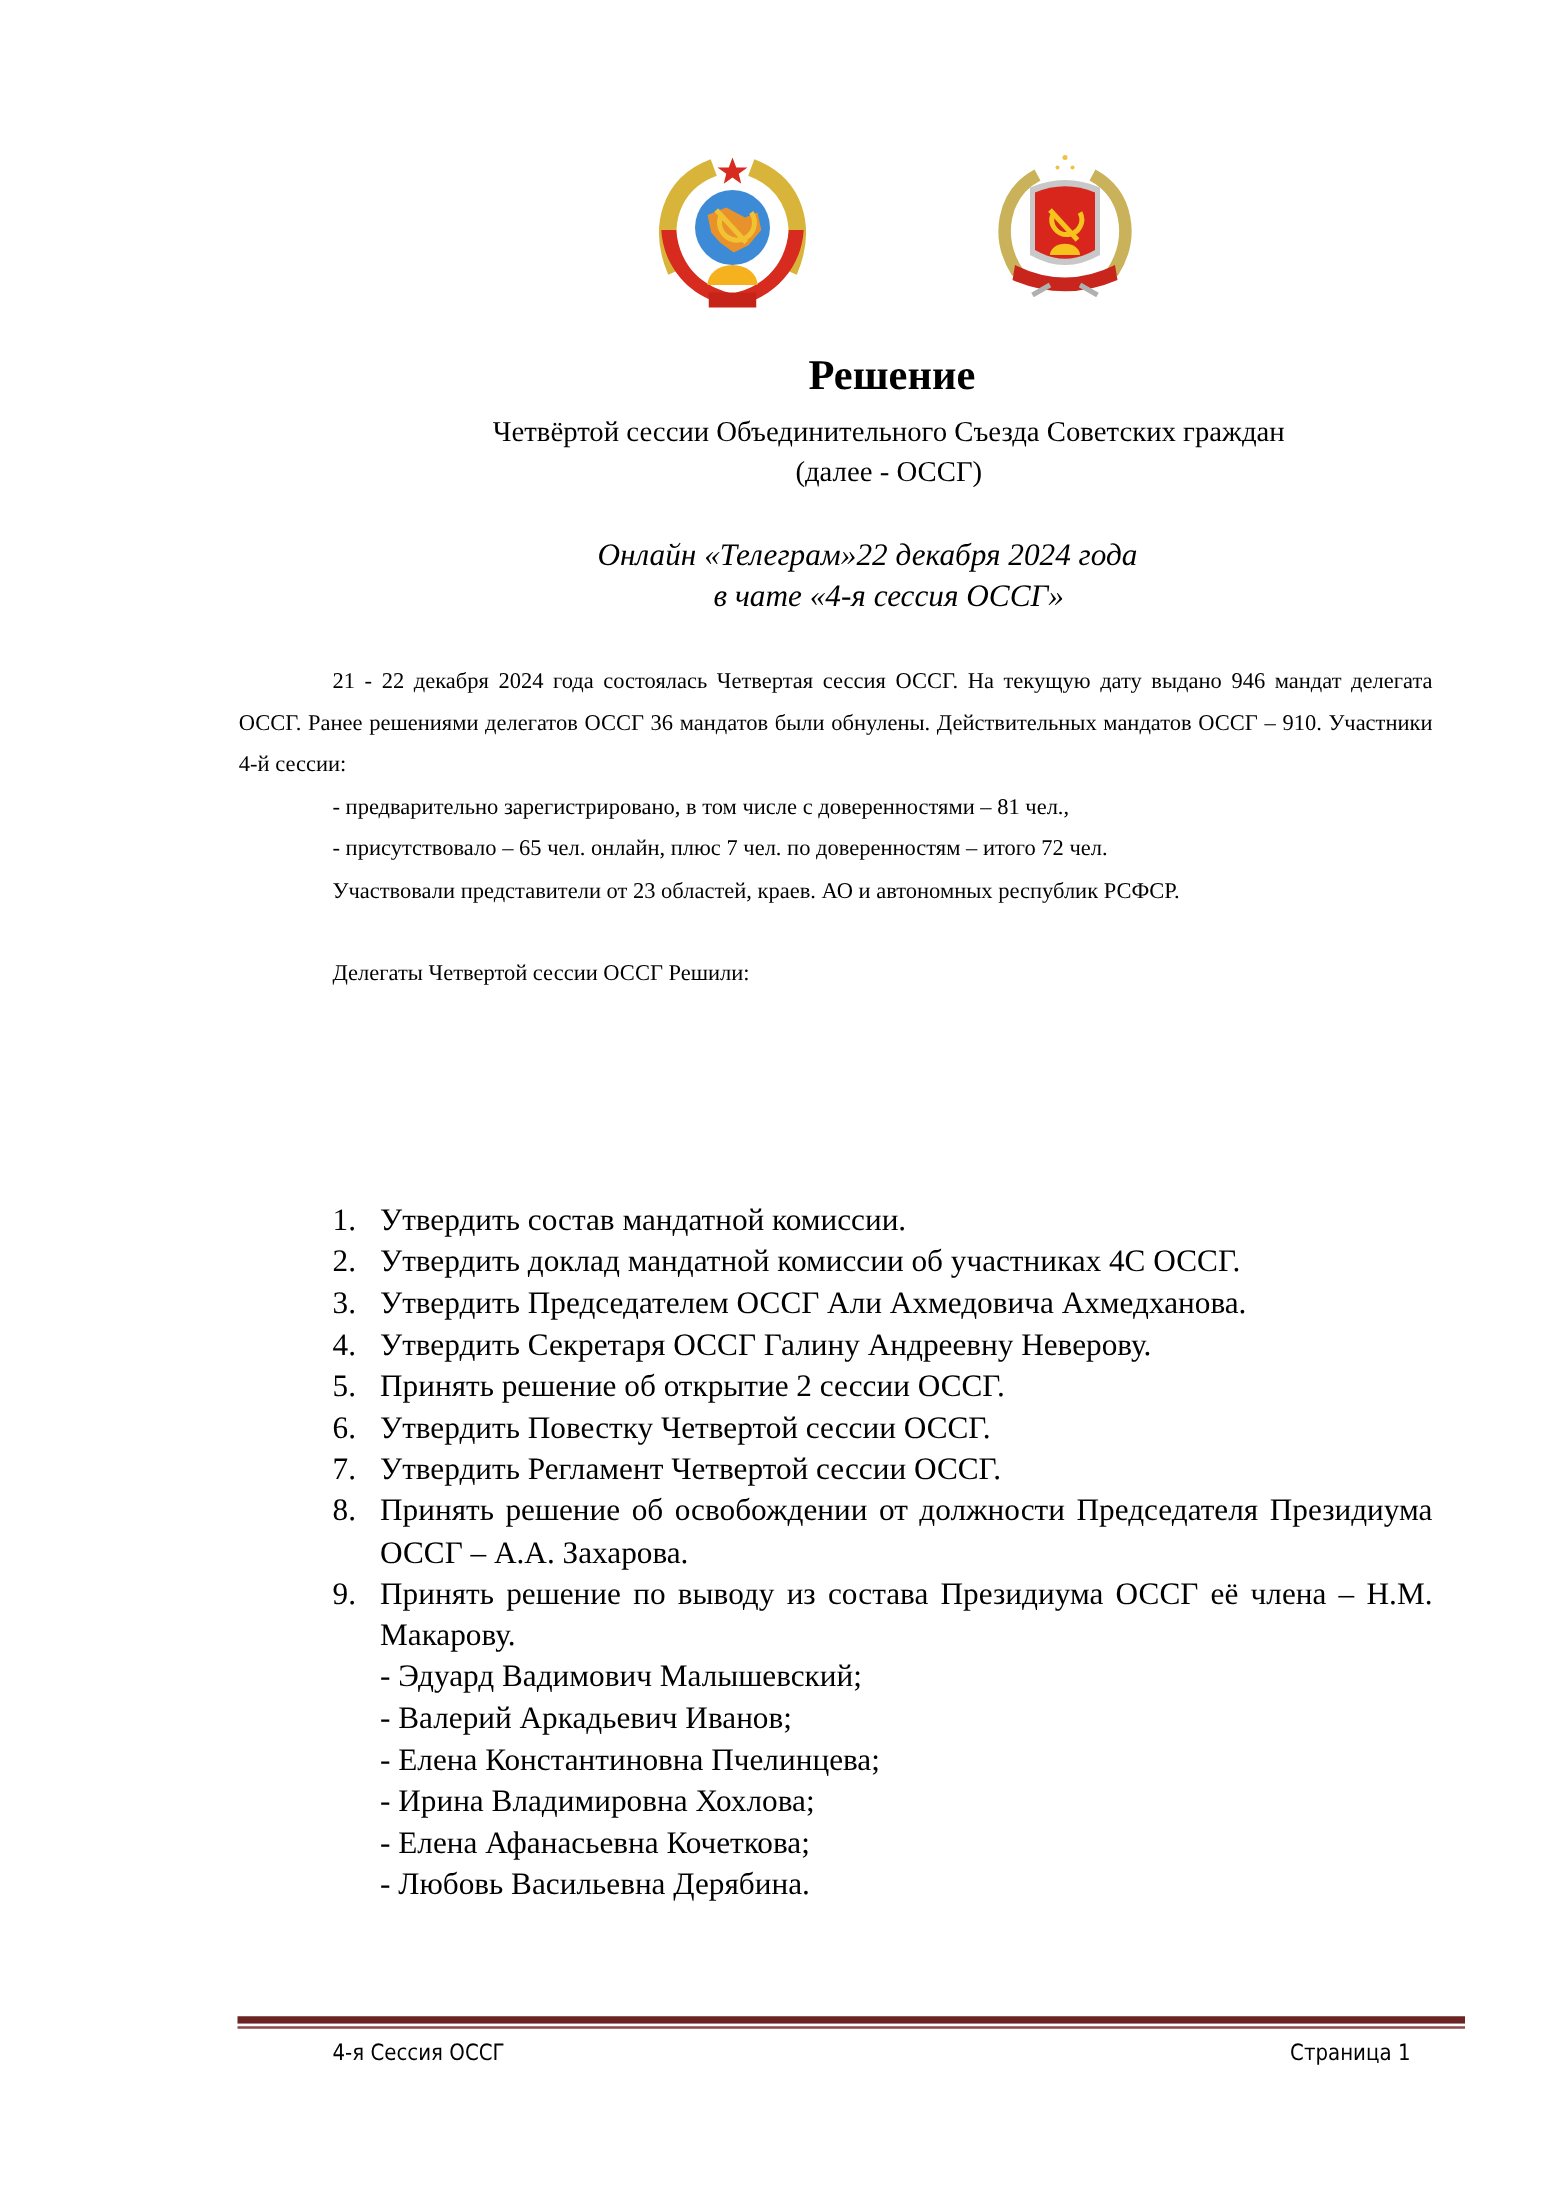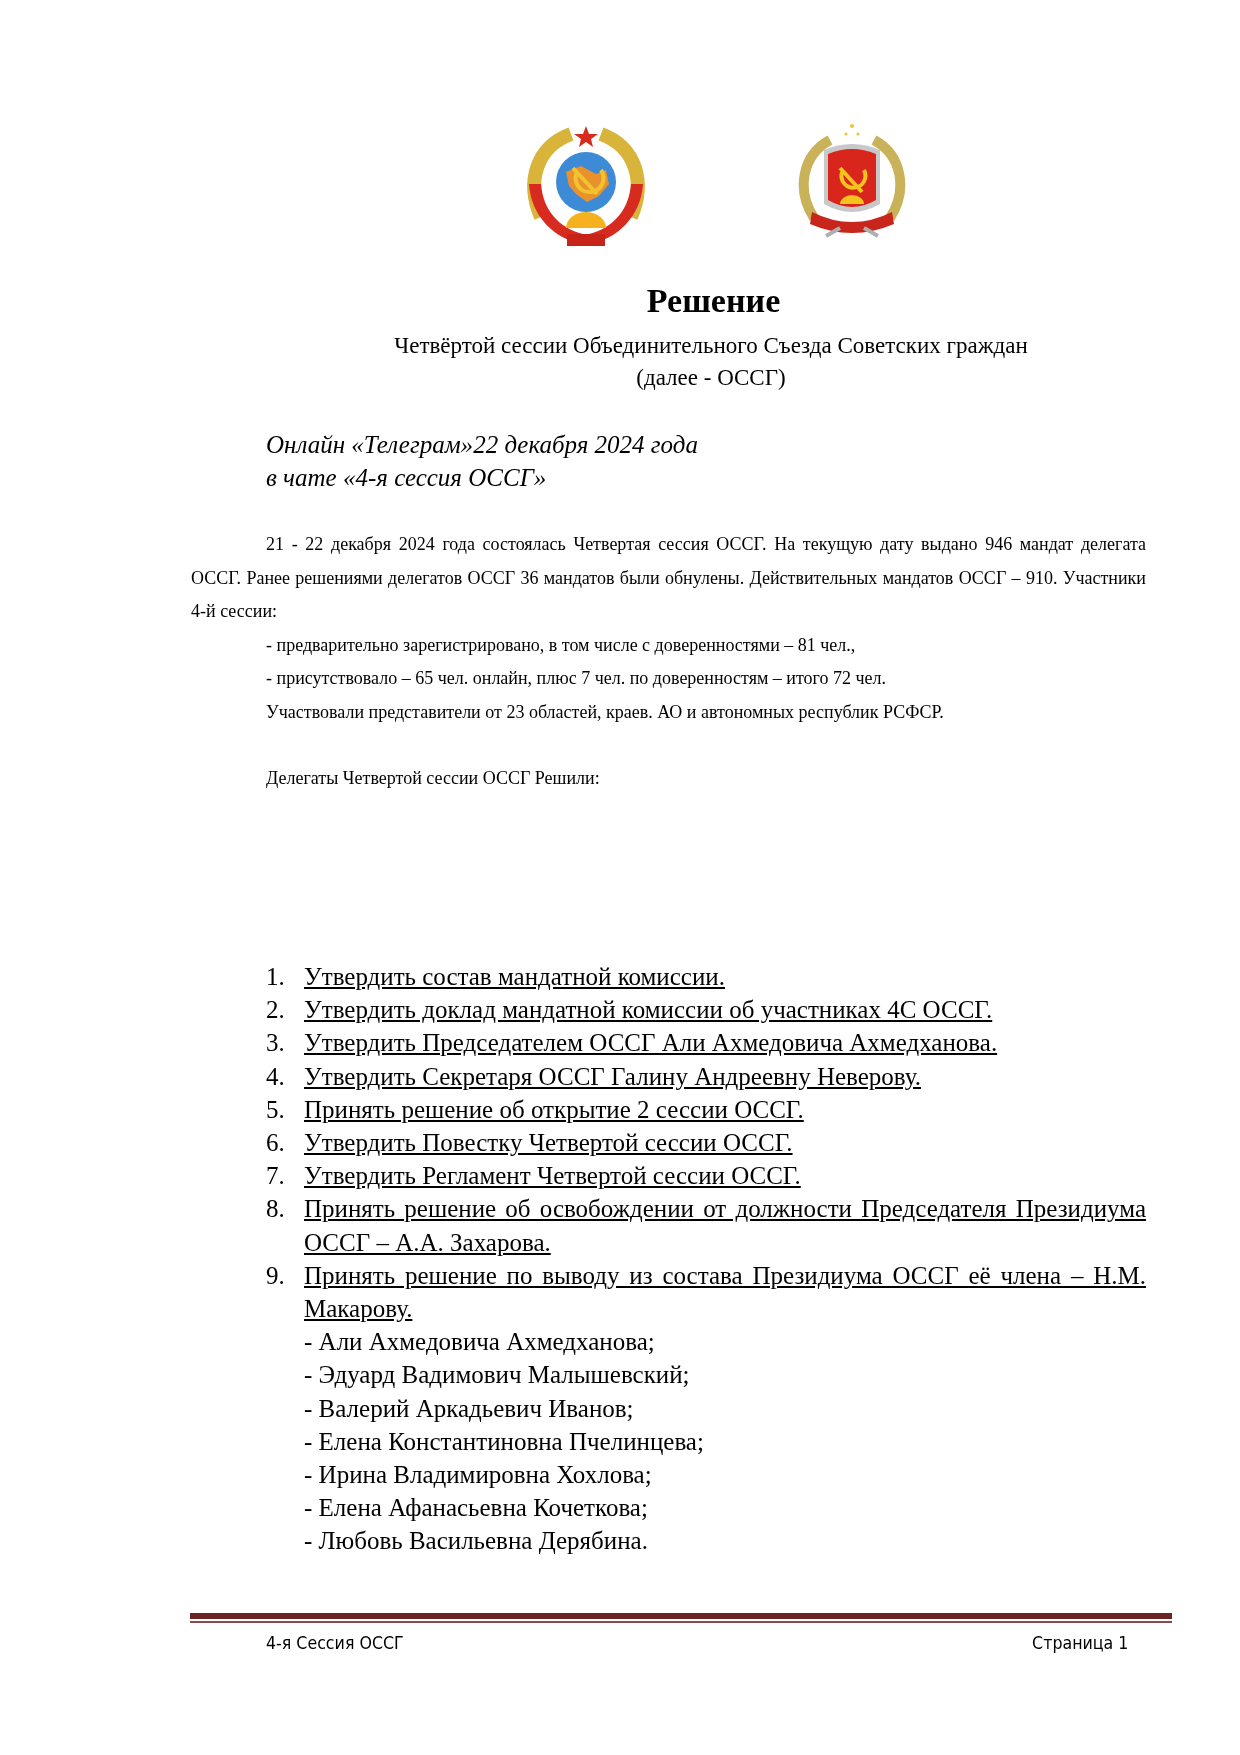--- a/index.html
+++ b/index.html
@@ -11,31 +11,31 @@
   .emblem svg { display:block; }
   #emblem-ussr { left:505px; top:122px; width:130px; height:130px; }
   #emblem-rsfsr { left:780px; top:120px; width:112px; height:125px; }
 
   .title { position:absolute; left:0; width:1240px; top:282px; text-align:center;
            font-weight:bold; font-size:34px; letter-spacing:0; padding-left:155px; box-sizing:border-box; }
   .subtitle { position:absolute; left:255px; width:880px; top:330px; text-align:center;
               font-weight:normal; font-size:23px; line-height:32px; }
 
   .meta { position:absolute; left:250px; top:428px; width:890px; font-style:italic; font-size:25px; line-height:33px; }
-  .meta .row { display:flex; justify-content:flex-start; }
+  .meta .row { display:flex; justify-content:center; }
   .meta .date { margin-right:34px; }
 
   .body { position:absolute; left:175px; width:955px; top:528px; font-size:18px; line-height:33.5px; text-align:justify; }
   .para { text-indent:75px; margin:0; }
   .gap { height:33px; }
 
   .list { position:absolute; left:250px; width:880px; top:960px; font-size:25px; line-height:33.2px; }
   .li { display:flex; text-align:justify; }
   .li .num { width:38px; flex:0 0 38px; }
-  .li .txt { flex:1;text-decoration:underline; }
+  .li .txt { flex:1; }
   .members { padding-left:38px; }
 
   .footer-rule { position:absolute; left:174px; width:982px; top:1613px; }
   .footer-rule .thick { height:6px; background:#6b2424; }
   .footer-rule .space { height:2px; background:#fff; }
   .footer-rule .thin { height:2px; background:#8a4a4a; }
   .footer { position:absolute; left:250px; width:870px; top:1632px; display:flex; justify-content:space-between;
             font-family:"DejaVu Sans", sans-serif; font-size:18px; transform:scaleX(0.88); transform-origin:left; }
   .footer span:last-child { margin-right:-110px; }
 </style>
@@ -145,21 +145,20 @@
       </div>
     <div class="li">
         <span class="num">8.</span>
         <span class="txt">Принять решение об освобождении от должности Председателя Президиума ОССГ – А.А. Захарова.</span>
       </div>
     <div class="li">
         <span class="num">9.</span>
         <span class="txt">Принять решение по выводу из состава Президиума ОССГ её члена – Н.М. Макарову.</span>
       </div>
     <div class="members">
-      <div>- Али Ахмедовича Ахмедханова;</div>
       <div>- Эдуард Вадимович Малышевский;</div>
       <div>- Валерий Аркадьевич Иванов;</div>
       <div>- Елена Константиновна Пчелинцева;</div>
       <div>- Ирина Владимировна Хохлова;</div>
       <div>- Елена Афанасьевна Кочеткова;</div>
       <div>- Любовь Васильевна Дерябина.</div>
     </div>
   </div>
 
   <div class="footer-rule">

